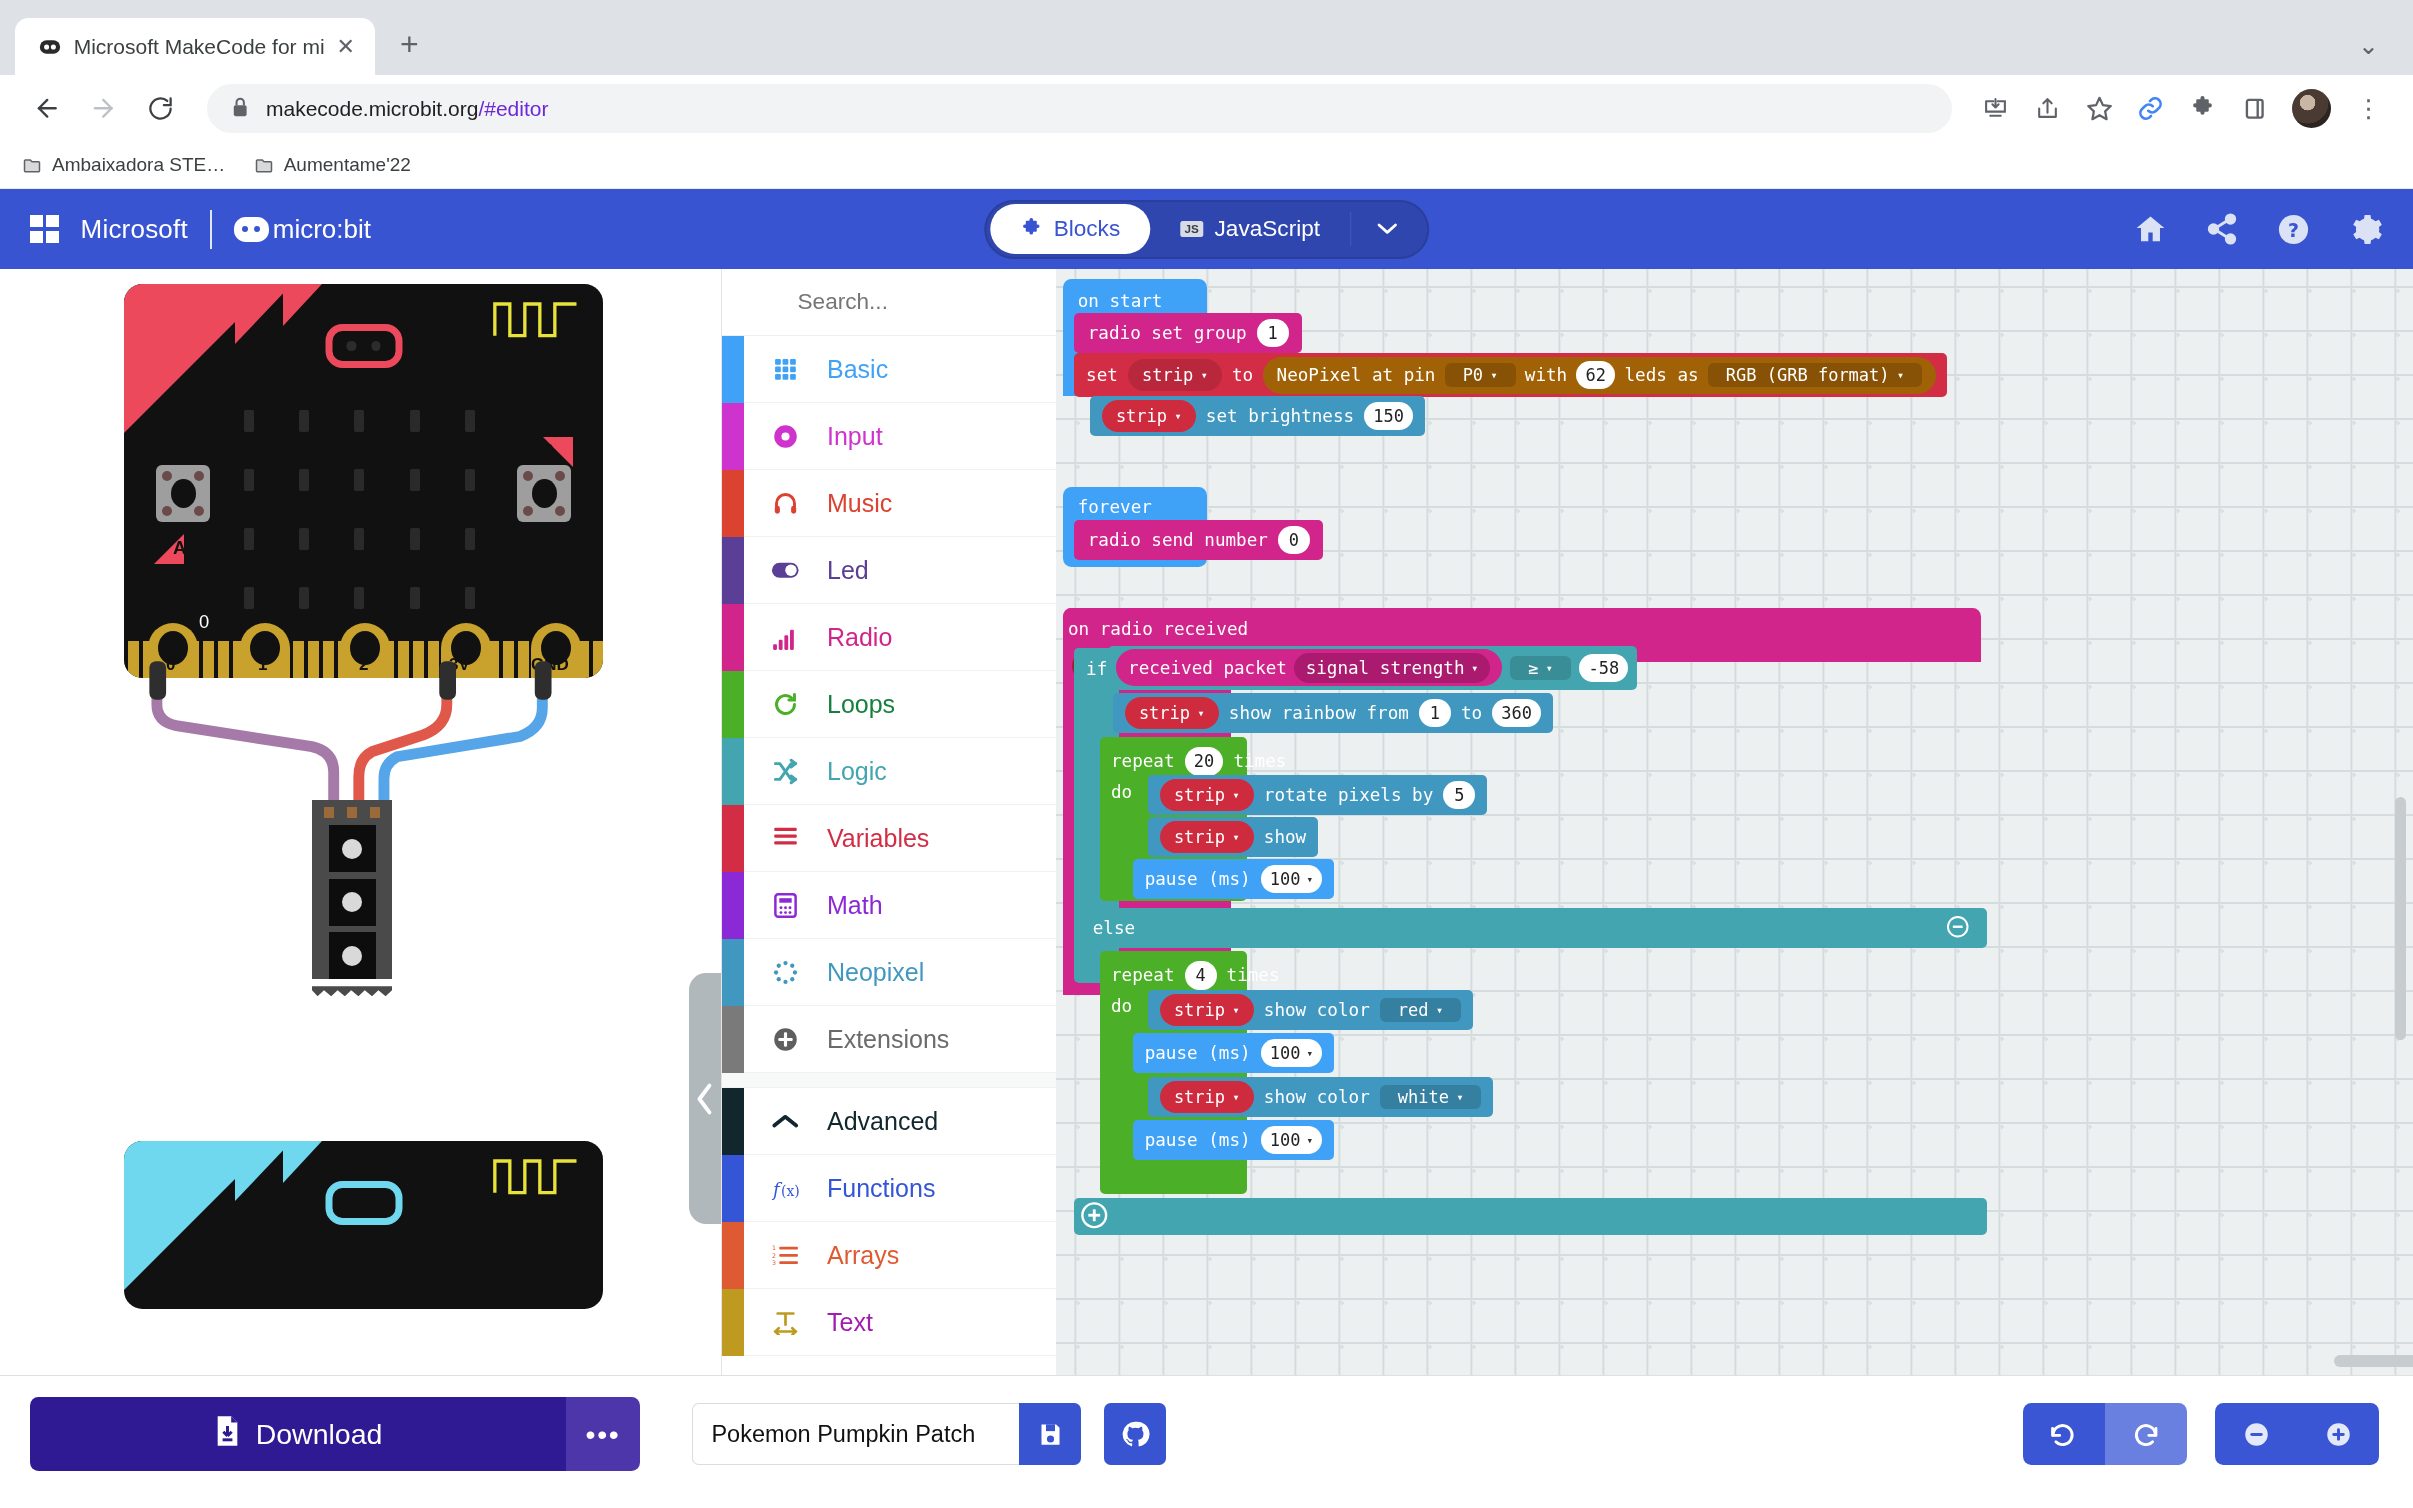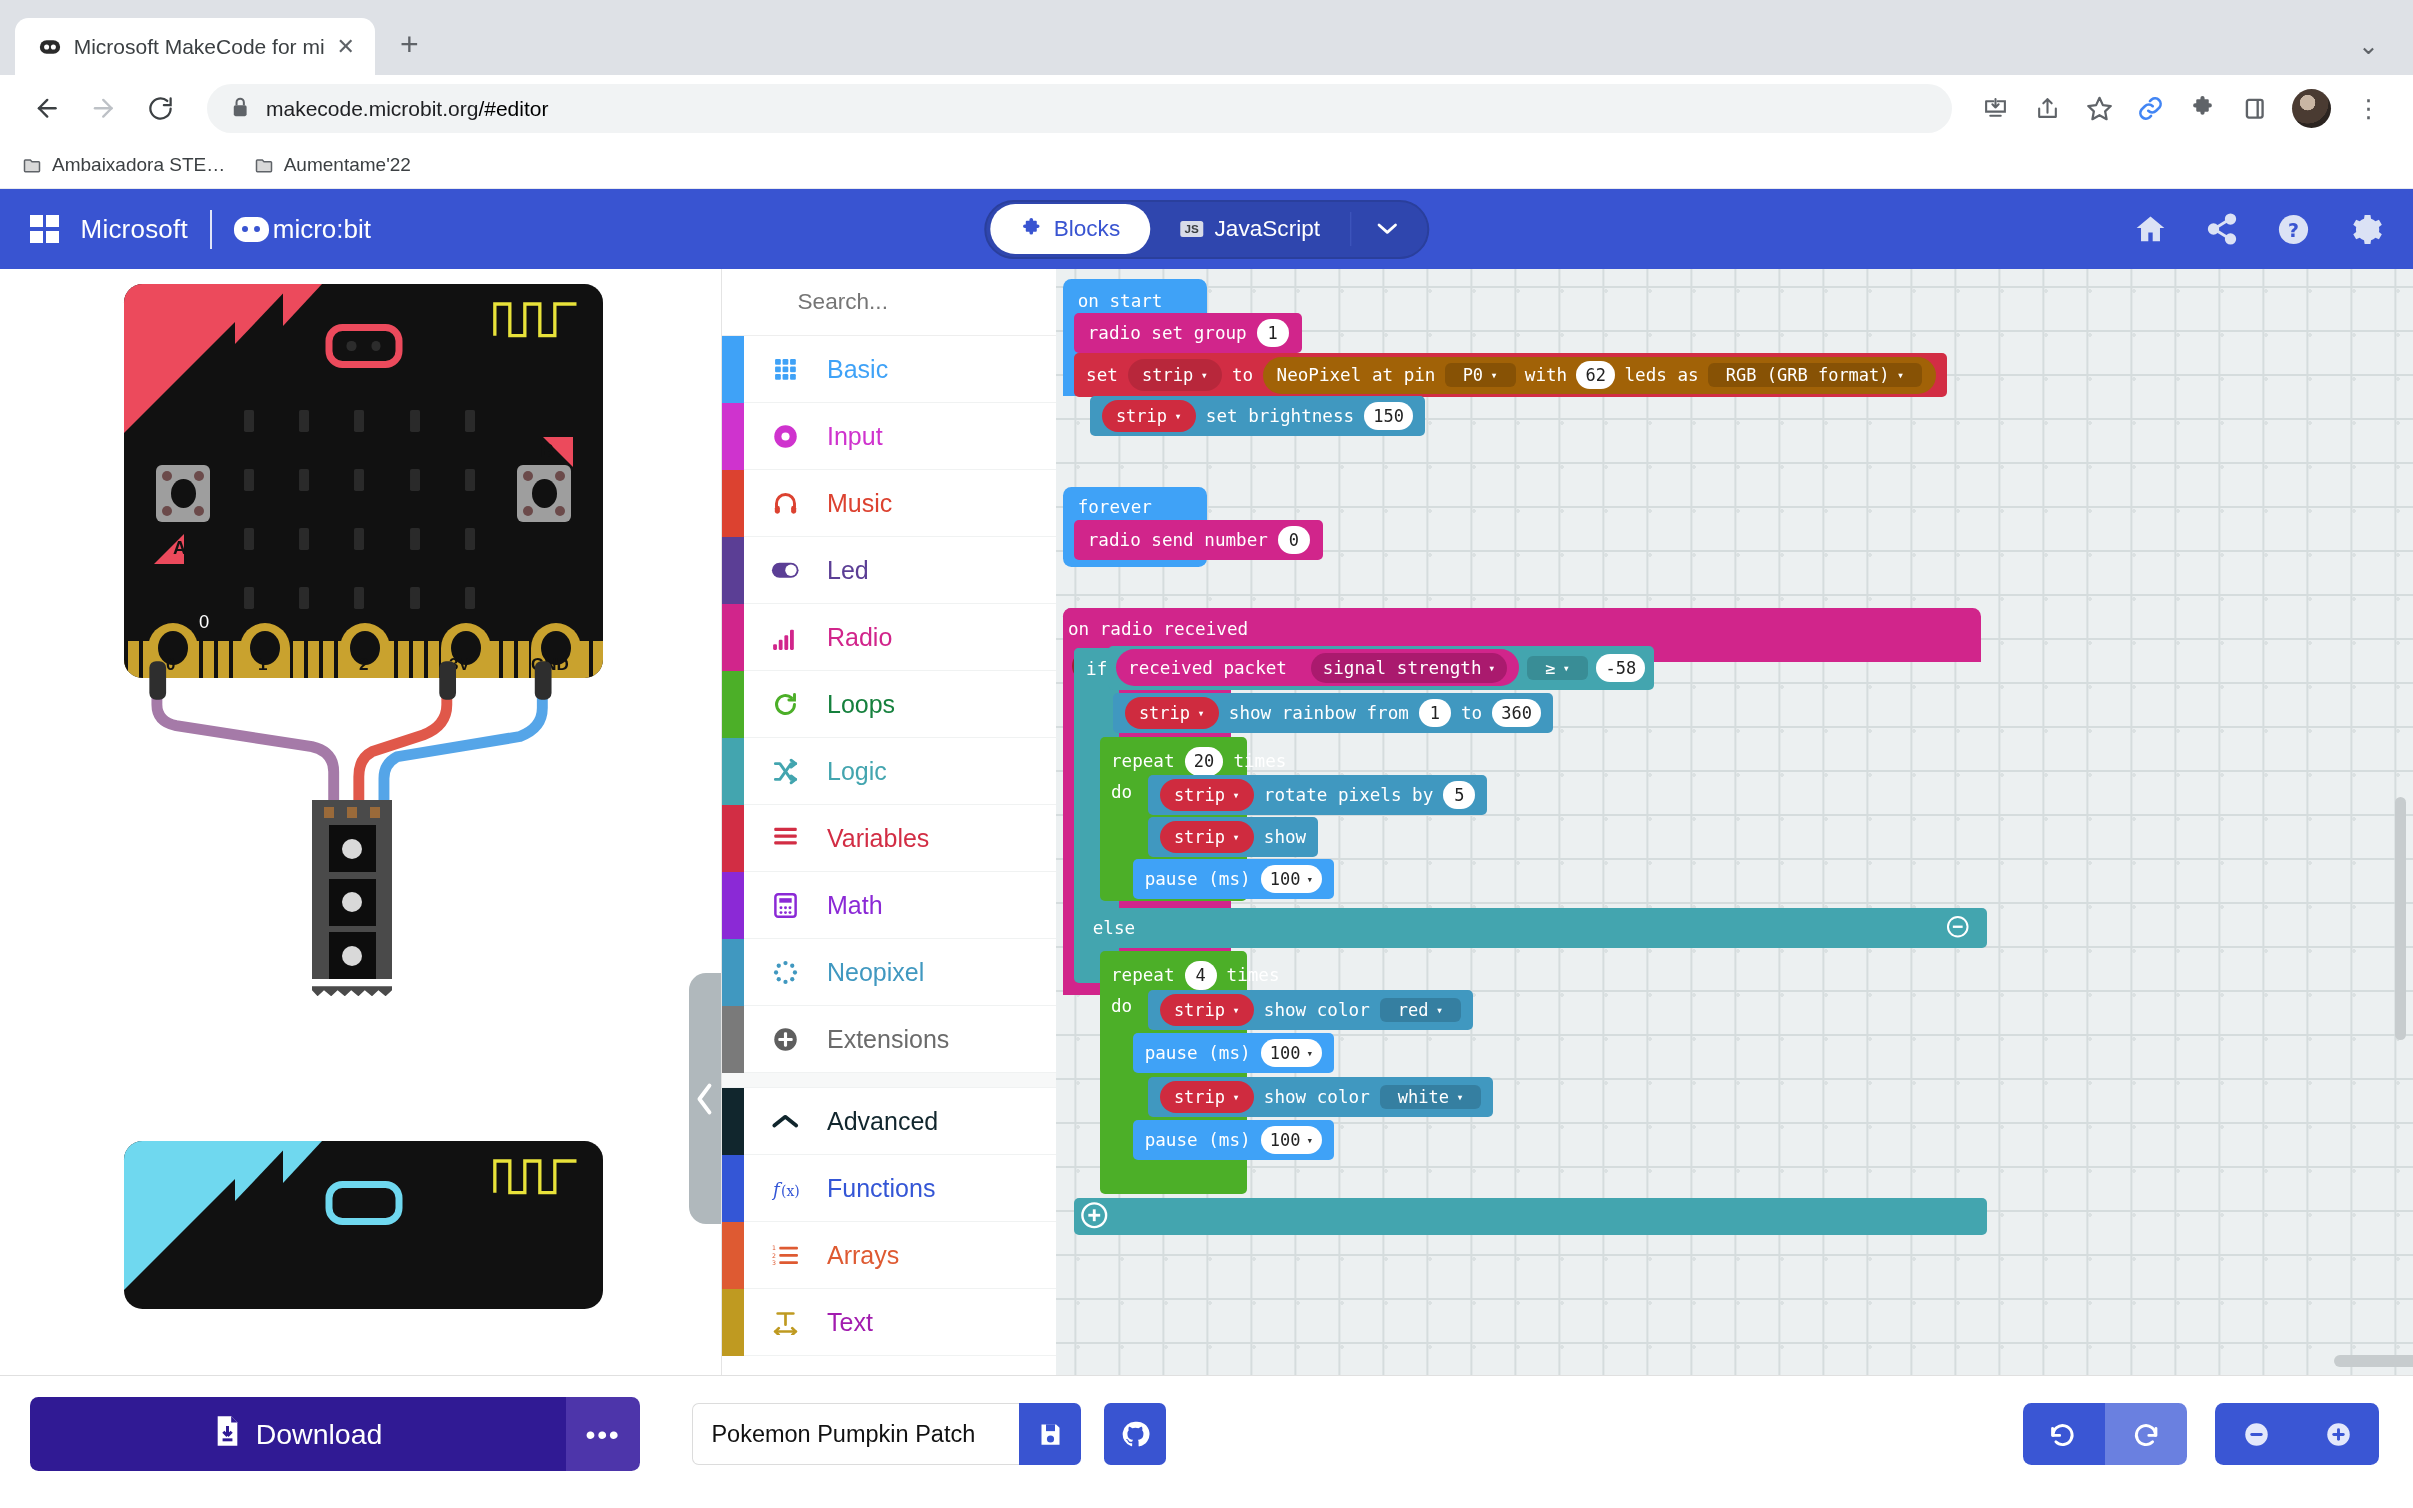--- a/index.html
+++ b/index.html
@@ -32,21 +32,21 @@
   .toolbar { background: #ffffff; height: 67px; display: flex; align-items: center; padding: 0 22px; gap: 6.7px; }
   .nav-btn {
     width: 50px; height: 50px; display: flex; align-items: center; justify-content: center;
     border-radius: 50%; cursor: pointer;
   }
   .omnibox {
     flex: 1; height: 49px; background: #f1f3f4; border-radius: 25px;
     display: flex; align-items: center; padding: 0 23.5px; margin: 0 15px; gap: 17px;
   }
   .omnibox-url { font-size: 21px; color: #202124; }
-  .omnibox-url .path { color: #000000; margin-top: 48px; }
+  .omnibox-url .path { color: #6d28d9; margin-top: 48px; }
   .tb-icon { width: 45px; height: 45px; display: flex; align-items: center; justify-content: center; cursor: pointer; }
   .avatar {
     width: 39px; height: 39px; border-radius: 50%;
     background: radial-gradient(circle at 40% 35%, #c9b6a4 0 22%, #4a3b32 23% 60%, #2b2420 61%);
     margin: 0 8.4px; cursor: pointer; flex:0 0 39px;
   }
   .bookmarks { background: #ffffff; height: 47px; display: flex; align-items: center; padding: 0 22px; gap: 28.5px; border-bottom: 0.8px solid #e8eaed;}
   .bm { display: flex; align-items: center; gap: 10px; font-size: 19px; color: #3c4043; cursor: pointer; }
 
   
@@ -807,21 +807,21 @@
       <span class="var-field" style="background:#a31e32;">
         <span>receivedString</span>
       </span>
     </div>
 
     <div class="blk" style="left:18.4px;top:379px;width:45px;height:335px;background:#43A5AF;border-radius:5px 0 0 5px;"></div>
     <div class="blk" style="left:18.4px;top:379px;width:289px;height:42px;background:#43A5AF;border-radius:5px;display:flex;align-items:center;padding-left:11.7px;">
       <span class="lbl">if</span>
     </div>
     <div class="blk blk-row" style="left:52px;top:377px;gap:8.4px;background:#43A5AF;border-radius:5px;padding:3.4px 8.4px;">
-      <span style="background:#D1258B;border-radius:18.4px;height:37px;display:flex;align-items:center;gap:24px;padding:0 11.7px;">
+      <span style="background:#D1258B;border-radius:18.4px;height:37px;display:flex;align-items:center;gap:7px;padding:0 11.7px;">
         <span class="lbl">received packet</span>
         <span style="background:#aa1a6e;border-radius:17px;height:30px;display:flex;align-items:center;gap:6.7px;padding:0 11.7px;">
           <span class="lbl">signal strength</span>
           <span class="caret">▾</span>
         </span>
       </span>
       <span class="drop-field" style="background:rgba(0,0,0,.14);">
         <span>≥</span>
         <span class="caret">▾</span>
       </span>

